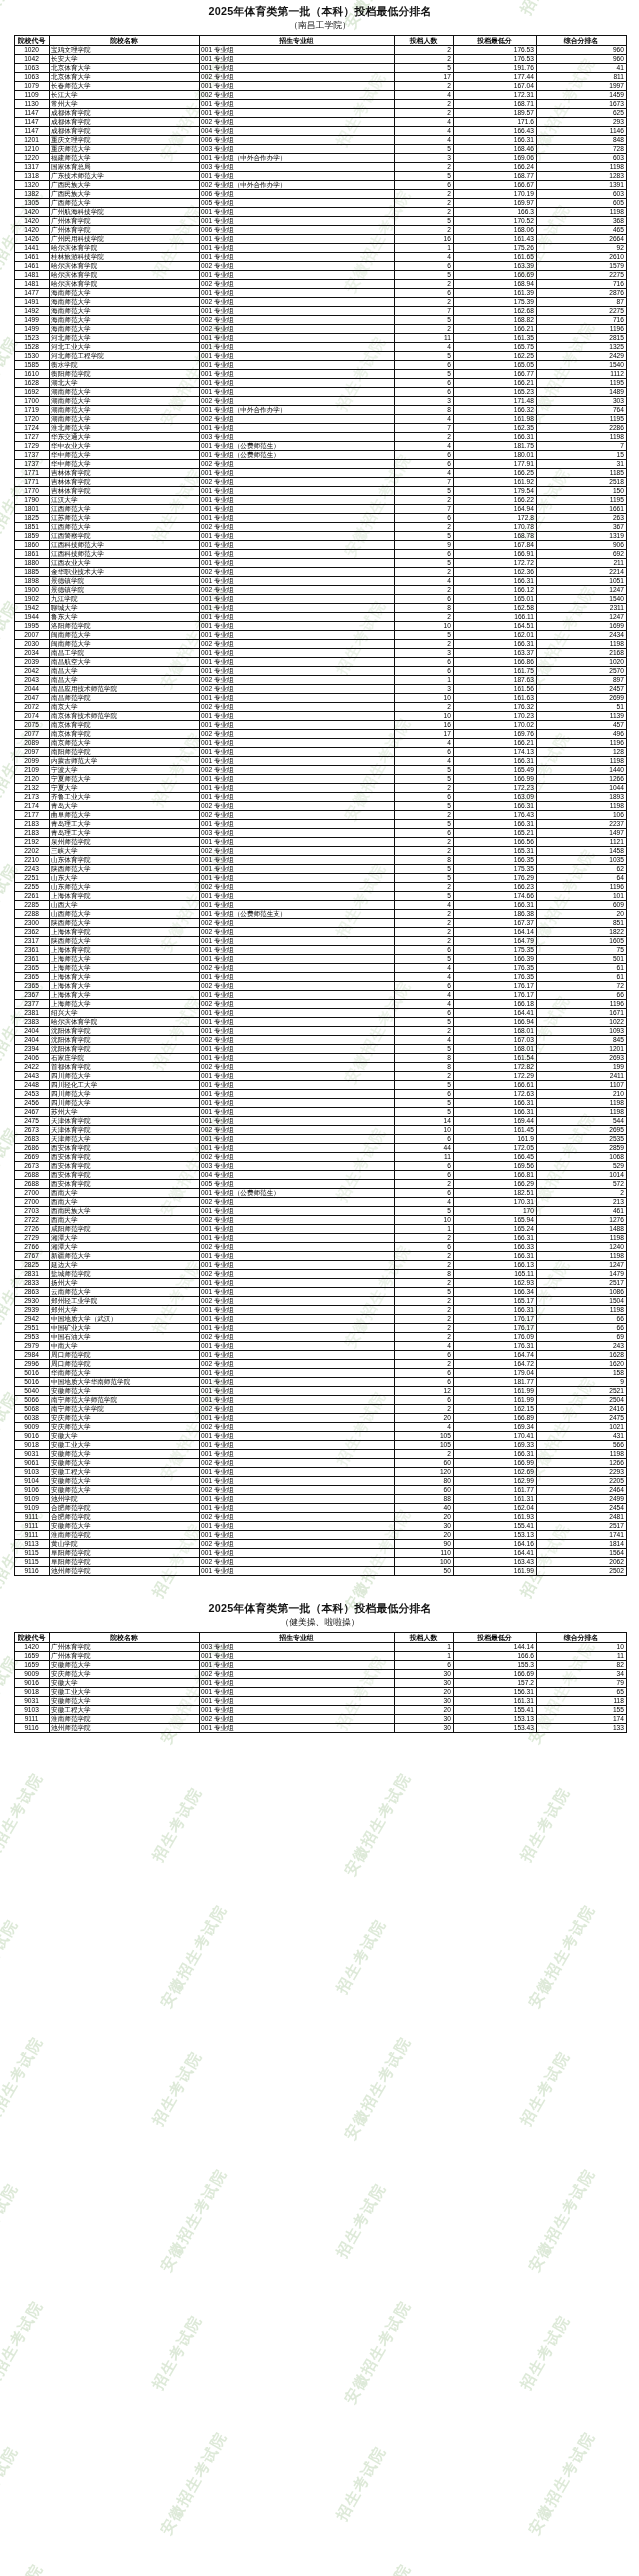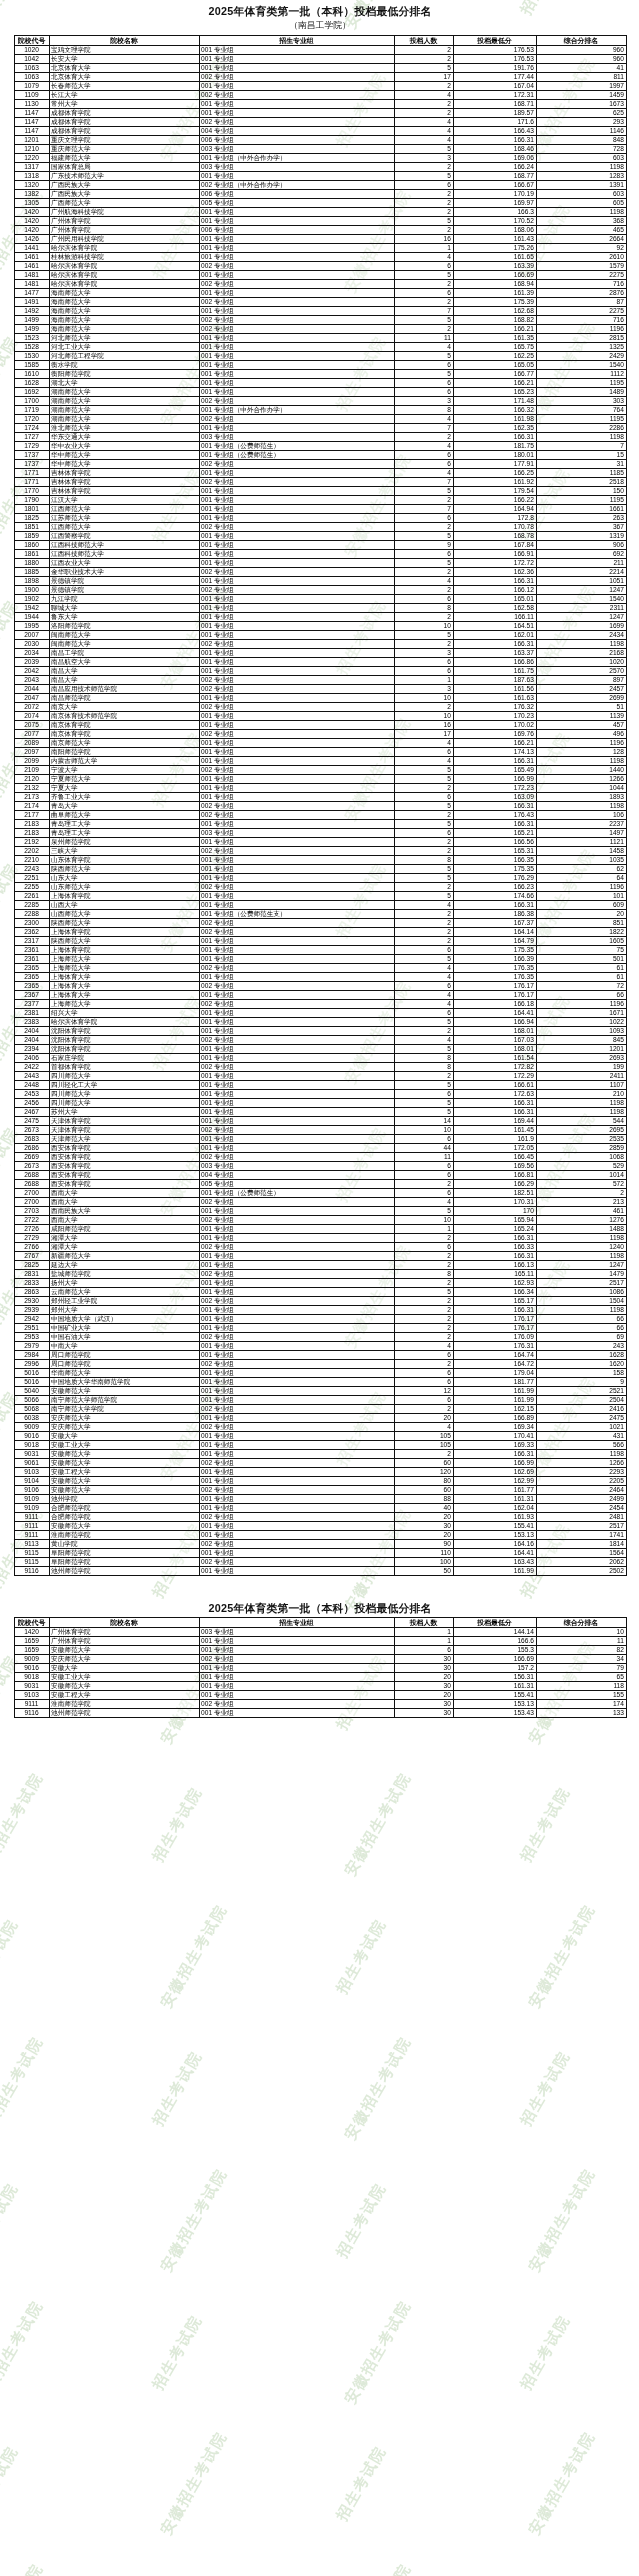--- a/index.html
+++ b/index.html
@@ -1566,20 +1566,21 @@
             <td class="num">50</td>
             <td class="score">161.99</td>
             <td class="rank">2502</td>
           </tr>
         </tbody>
     </table>
 
     <div class="gap"></div>
 
     <h1 class="doc-title sec2-title">2025年体育类第一批（本科）投档最低分排名</h1>
+    <div class="doc-sub">（健美操、啦啦操）</div>
 
     <table class="tbl">
       <colgroup>
         <col class="c-code">
           <col class="c-name">
           <col class="c-major">
           <col class="c-num">
           <col class="c-score">
           <col class="c-rank">
       </colgroup>

